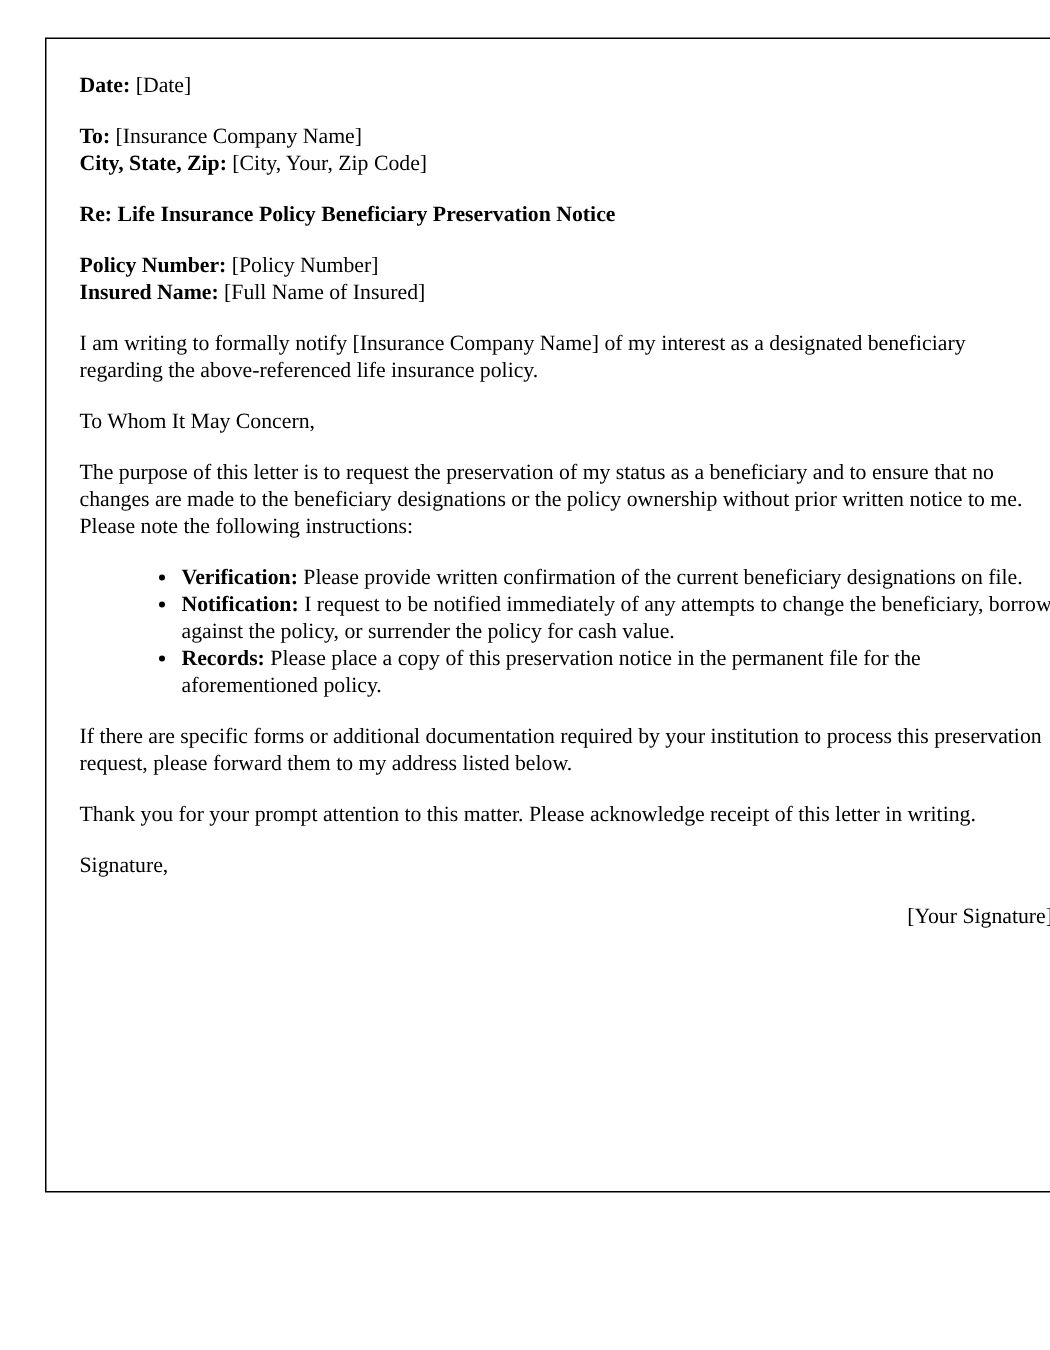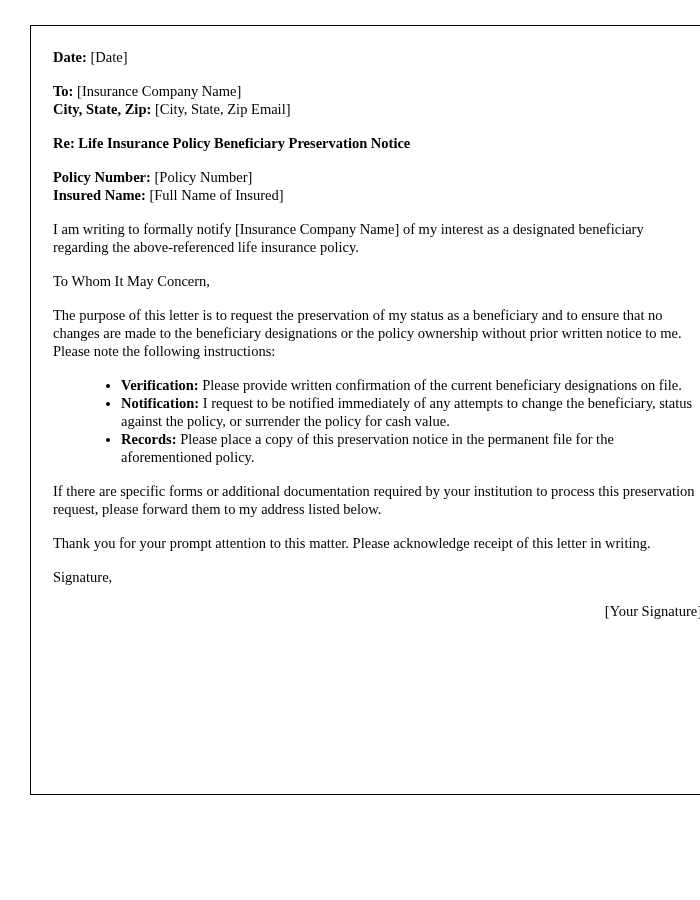--- a/index.html
+++ b/index.html
@@ -36,39 +36,39 @@
 <body>
 
 <div class="letter">
 
   <div class="block">
     <span class="b">Date:</span><span> [Date]</span>
   </div>
 
   <div class="block">
     <span class="line"><span class="b">To:</span><span> [Insurance Company Name]</span></span>
-    <span class="line"><span class="b">City, State, Zip:</span><span> [City, State, Zip Email]</span></span>
+    <span class="line"><span class="b">City, State, Zip:</span><span> [City, Your, Zip Code]</span></span>
   </div>
 
   <div class="block b">Re: Life Insurance Policy Beneficiary Preservation Notice</div>
 
   <div class="block">
     <span class="line"><span class="b">Policy Number:</span><span> [Policy Number]</span></span>
     <span class="line"><span class="b">Insured Name:</span><span> [Full Name of Insured]</span></span>
   </div>
 
   <div class="block">I am writing to formally notify [Insurance Company Name] of my interest as a designated beneficiary regarding the above-referenced life insurance policy.</div>
 
   <div class="block">To Whom It May Concern,</div>
 
   <div class="block">The purpose of this letter is to request the preservation of my status as a beneficiary and to ensure that no changes are made to the beneficiary designations or the policy ownership without prior written notice to me. Please note the following instructions:</div>
 
   <ul class="bullets">
     <li><span class="b">Verification:</span><span> Please provide written confirmation of the current beneficiary designations on file.</span></li>
-    <li><span class="b">Notification:</span><span> I request to be notified immediately of any attempts to change the beneficiary, status against the policy, or surrender the policy for cash value.</span></li>
+    <li><span class="b">Notification:</span><span> I request to be notified immediately of any attempts to change the beneficiary, borrow against the policy, or surrender the policy for cash value.</span></li>
     <li><span class="b">Records:</span><span> Please place a copy of this preservation notice in the permanent file for the aforementioned policy.</span></li>
   </ul>
 
   <div class="block">If there are specific forms or additional documentation required by your institution to process this preservation request, please forward them to my address listed below.</div>
 
   <div class="block">Thank you for your prompt attention to this matter. Please acknowledge receipt of this letter in writing.</div>
 
   <div class="block">Signature,</div>
 
   <div class="block sig-gap">[Your Signature]</div>

